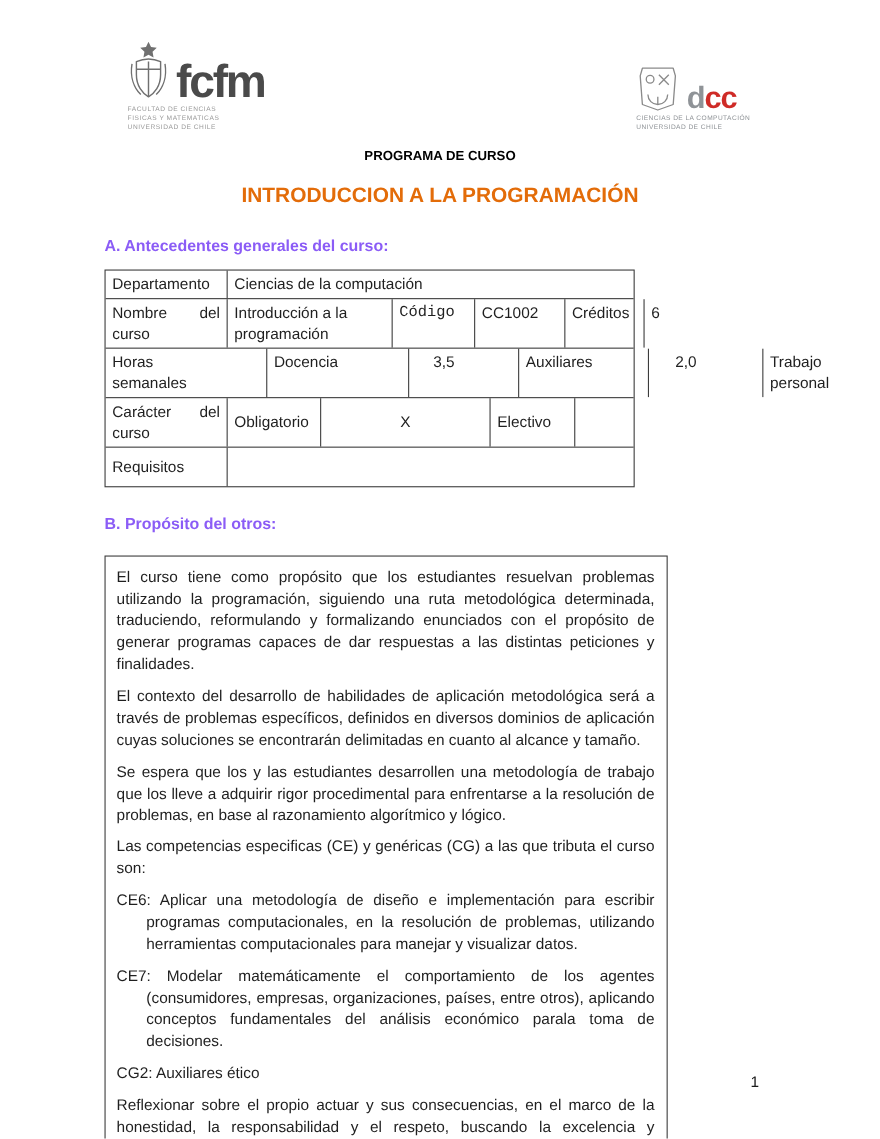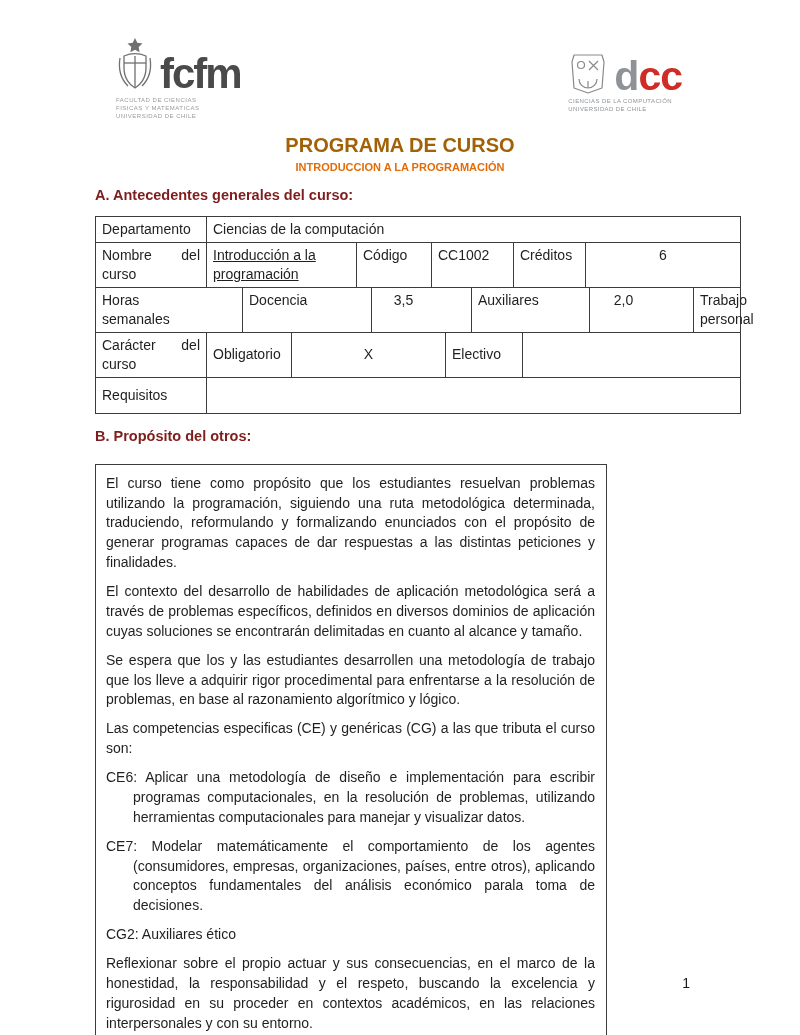--- a/index.html
+++ b/index.html
@@ -10,68 +10,68 @@
     font-family: "Liberation Sans", sans-serif;
     color: #1f1f1f;
     position: relative;
     overflow: hidden;
   }
 
   
   .logos {
     display: flex;
     justify-content: space-between;
-    align-items: center;
+    align-items: flex-end;
     padding: 36px 118px 0 116px;
   }
   .logo-block { display: inline-block; }
   .logo-top { display: flex; align-items: flex-end; gap: 6px; }
   .fcfm-word {
     font-weight: bold; font-size: 42px; line-height: 0.95;
     color: #4a4a4a; letter-spacing: -2px;
   }
   .fcfm-caption {
     margin-top: 3px; font-size: 6px; letter-spacing: 0.5px;
     color: #9a9a9a; line-height: 1.3;
   }
   .dcc-block { margin-top: 10px; }
-  .dcc-word { font-weight: bold; font-size: 41px; line-height: 0.95; letter-spacing: -1px; }
+  .dcc-word { font-weight: bold; font-size: 28px; line-height: 0.95; letter-spacing: -1px; }
   .dcc-word .d-gray { color: #8f9397; }
   .dcc-word .cc-red { color: #cf2b27; }
   .dcc-caption {
     margin-top: 2px; font-size: 6px; letter-spacing: 0.4px;
     color: #8f9397; line-height: 1.3;
   }
 
   
   .title-block { text-align: center; margin-top: 14px; }
-  .doc-title { font-size: 20px; font-weight: bold; color: #a16207; }
-  .doc-subtitle { font-size: 11px; font-weight: bold; color: #E36C09; margin-top: 4px; }
+  .doc-title { font-size: 12px; font-weight: bold; color: #000000; }
+  .doc-subtitle { font-size: 19px; font-weight: bold; color: #E36C09; margin-top: 20px; }
 
   .section-heading {
-    margin: 14px 0 0 95px;
-    font-size: 14.5px; font-weight: bold; color: #7f1d1d;
+    margin: 26px 0 0 95px;
+    font-size: 14.5px; font-weight: bold; color: #8b5cf6;
   }
 
   
   .ctable {
     margin: 13px 0 0 95px;
-    width: 646px;
+    width: 482px;
     border: 1px solid #3c3c3c;
     font-size: 14px;
     line-height: 1.35;
   }
   .trow { display: flex; }
   .trow + .trow { border-top: 1px solid #3c3c3c; }
   .tcell { padding: 3px 6px; }
   .tcell + .tcell { border-left: 1px solid #3c3c3c; }
   .grow { flex: 1 1 auto; }
   .w110 { flex: 0 0 110px; width: 110px; }
-  .w150 { flex: 0 0 150px; width: 150px; text-decoration: underline; }
-  .w75  { flex: 0 0 75px;  width: 75px; }
+  .w150 { flex: 0 0 150px; width: 150px; }
+  .w75  { flex: 0 0 75px;  width: 75px; font-family: Liberation Mono, monospace; }
   .w82  { flex: 0 0 82px;  width: 82px; }
   .w72  { flex: 0 0 72px;  width: 72px; }
   .w93  { flex: 0 0 93px;  width: 93px; }
   .w64  { flex: 0 0 64px;  width: 64px; }
   .w68  { flex: 0 0 68px;  width: 68px; }
   .w85  { flex: 0 0 85px;  width: 85px; }
   .w154 { flex: 0 0 154px; width: 154px; }
   .w77  { flex: 0 0 77px;  width: 77px; }
   .r1 { min-height: 22px; } .r2 { min-height: 42px; } .r3 { min-height: 34px; }
   .r4 { min-height: 35px; gap: 36px; } .r5 { min-height: 37px; } .r6 { min-height: 36px; }

